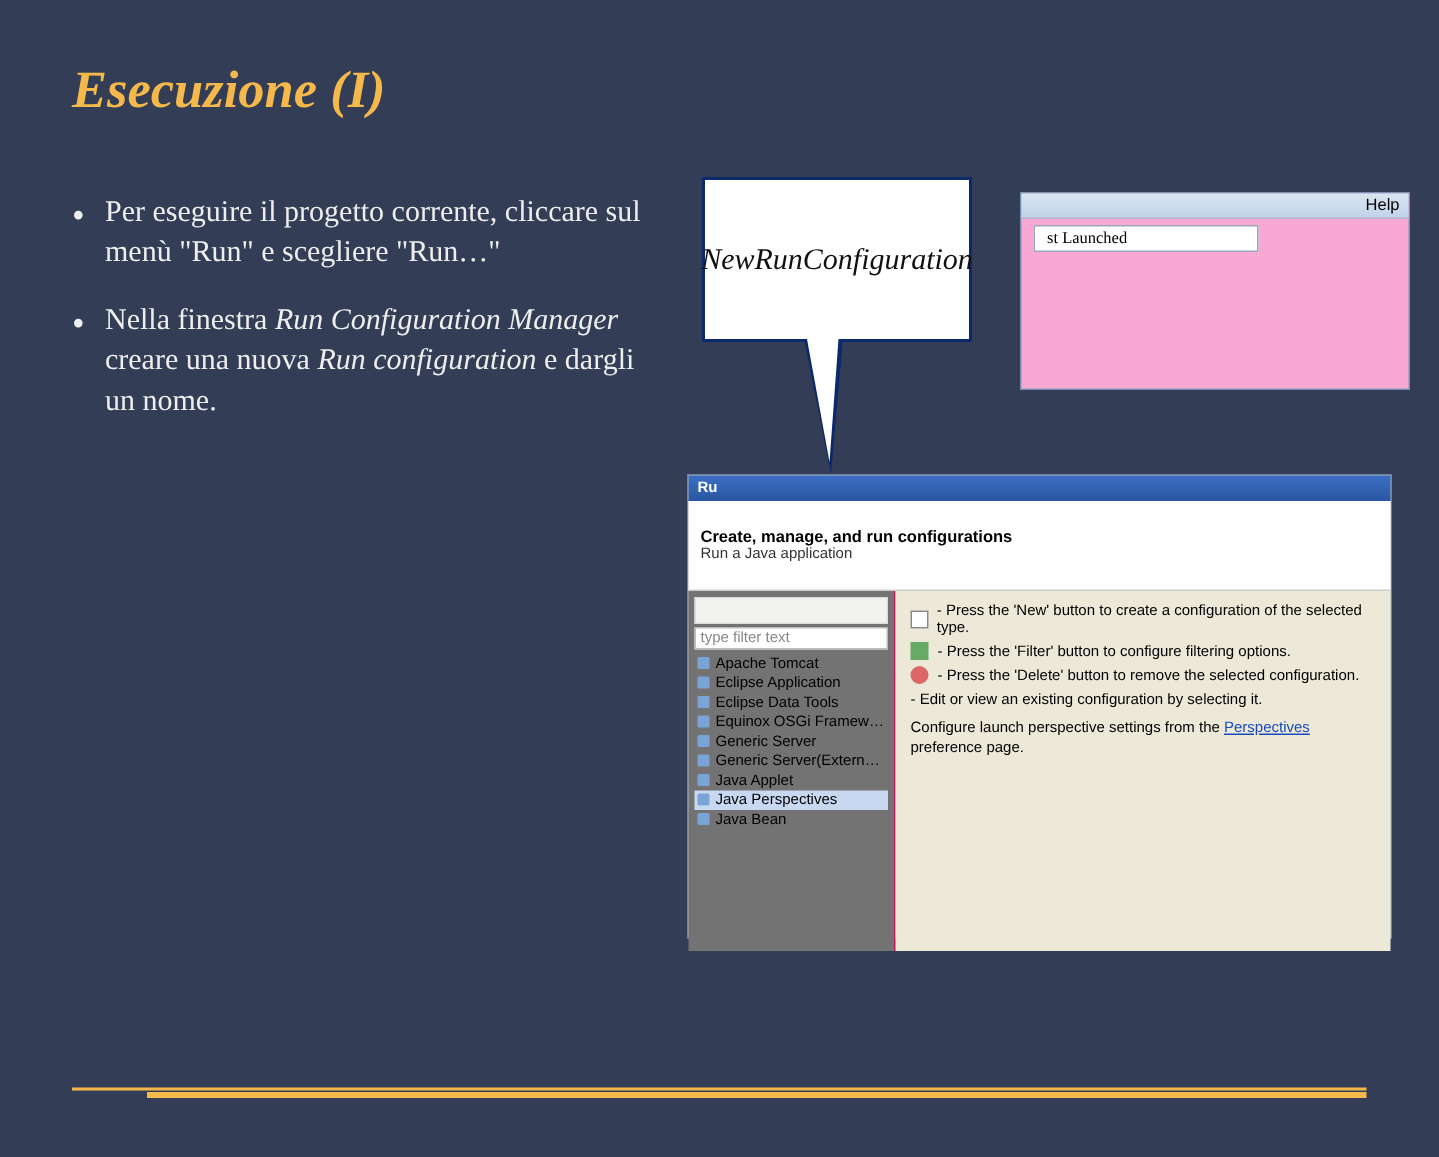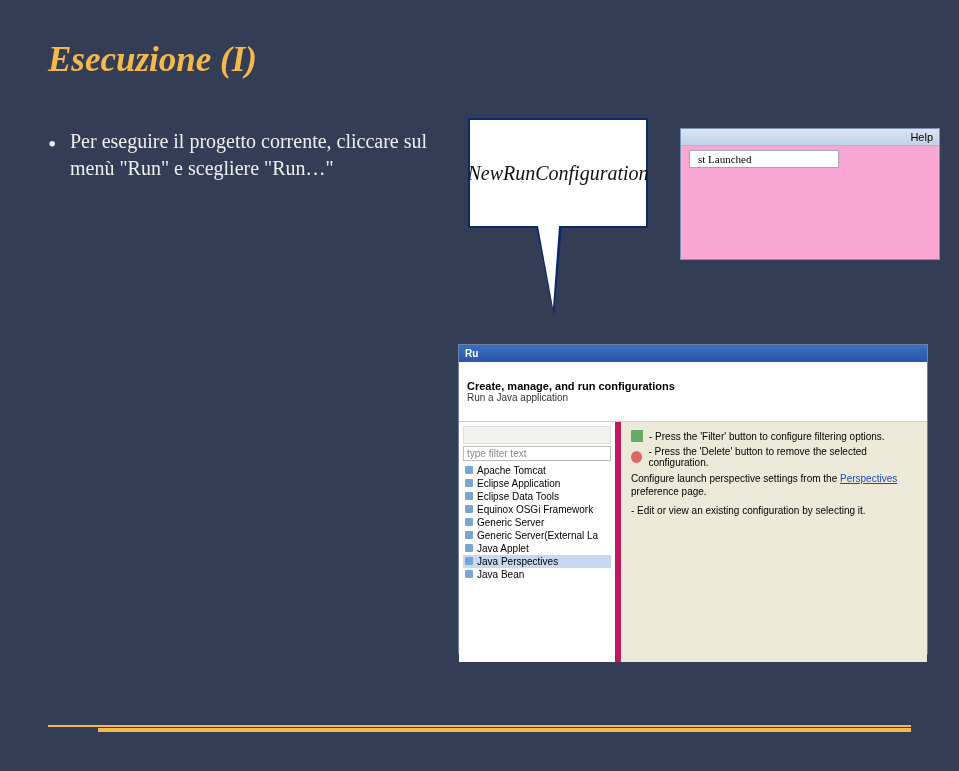--- a/index.html
+++ b/index.html
@@ -98,21 +98,21 @@
     width:150px;
   }
   .shot1 .dropdown .item {
     padding:2px 8px;
     font-family:Liberation Serif, serif;
   }
 
   
   .shot2 {
     position:absolute;
-    left:10px; top:216px;
+    left:10px; top:188px;
     width:470px; height:310px;
     background:#ece9d8;
     border:1px solid #6f82a6;
     font-family:Tahoma,Arial,sans-serif;
     font-size:10px; color:#000;
     font-style:normal;
   }
   .shot2 .titlebar {
     background:linear-gradient(#3b6fc4,#2a56a1);
     color:#fff;
@@ -121,24 +121,24 @@
   }
   .shot2 .header {
     background:#fff;
     padding:18px 8px;
     border-bottom:1px solid #ccc;
   }
   .shot2 .header .h1 { font-size:11px; font-weight:bold; }
   .shot2 .header .h2 { font-size:10px; color:#333; }
   .shot2 .body { display:flex; height:240px; }
   .shot2 .tree {
-    width:162px;
-    border-right:6px solid #be185d;
+    width:138px;
+    border-right:1px solid #be185d;
     padding:4px;
-    background:#ffffff;
+    background:#737373;
   }
   .shot2 .tree .toolbar {
     height:18px;
     background:#f2f2ee;
     border:1px solid #ddd;
     margin-bottom:2px;
   }
   .shot2 .tree .filter {
     width:100%;
     font-size:10px;
@@ -197,20 +197,23 @@
 <div class="slide">
 
   <div class="title">Esecuzione (I)</div>
 
   <div class="content">
 
     <div class="left-col">
       <ul class="bullets">
         <li>
           <span>Per eseguire il progetto corrente, cliccare sul menù "Run" e scegliere "Run…"</span>
+        </li>
+        <li>
+          <span>Nella finestra </span><span class="italic">Run Configuration Manager</span><span> creare una nuova  </span><span class="italic">Run configuration</span><span> e dargli un nome.</span>
         </li>
       </ul>
     </div>
 
     <div class="right-col">
 
       <div class="callout">
         <div>New</div>
         <div>Run</div>
         <div>Configuration</div>
@@ -242,31 +245,35 @@
               <li>Equinox OSGi Framework</li>
               <li>Generic Server</li>
               <li>Generic Server(External La</li>
               <li>Java Applet</li>
               <li class="selected">Java Perspectives</li>
               <li>Java Bean</li>
             </ul>
           </div>
           <div class="pane">
             <div class="iconline">
+              <span class="ic new"></span>
+              <span>- Press the 'New' button to create a configuration of the selected type.</span>
+            </div>
+            <div class="iconline">
               <span class="ic flt"></span>
               <span>- Press the 'Filter' button to configure filtering options.</span>
             </div>
             <div class="iconline">
               <span class="ic del"></span>
               <span>- Press the 'Delete' button to remove the selected configuration.</span>
             </div>
+            <p>- Edit or view an existing configuration by selecting it.</p>
             <p>
               <span>Configure launch perspective settings from the </span><a href="#">Perspectives</a><span> preference page.</span>
             </p>
-            <p>- Edit or view an existing configuration by selecting it.</p>
           </div>
         </div>
       </div>
 
     </div>
 
   </div>
 
   <div class="bottombar">
     <div class="thin"></div>

